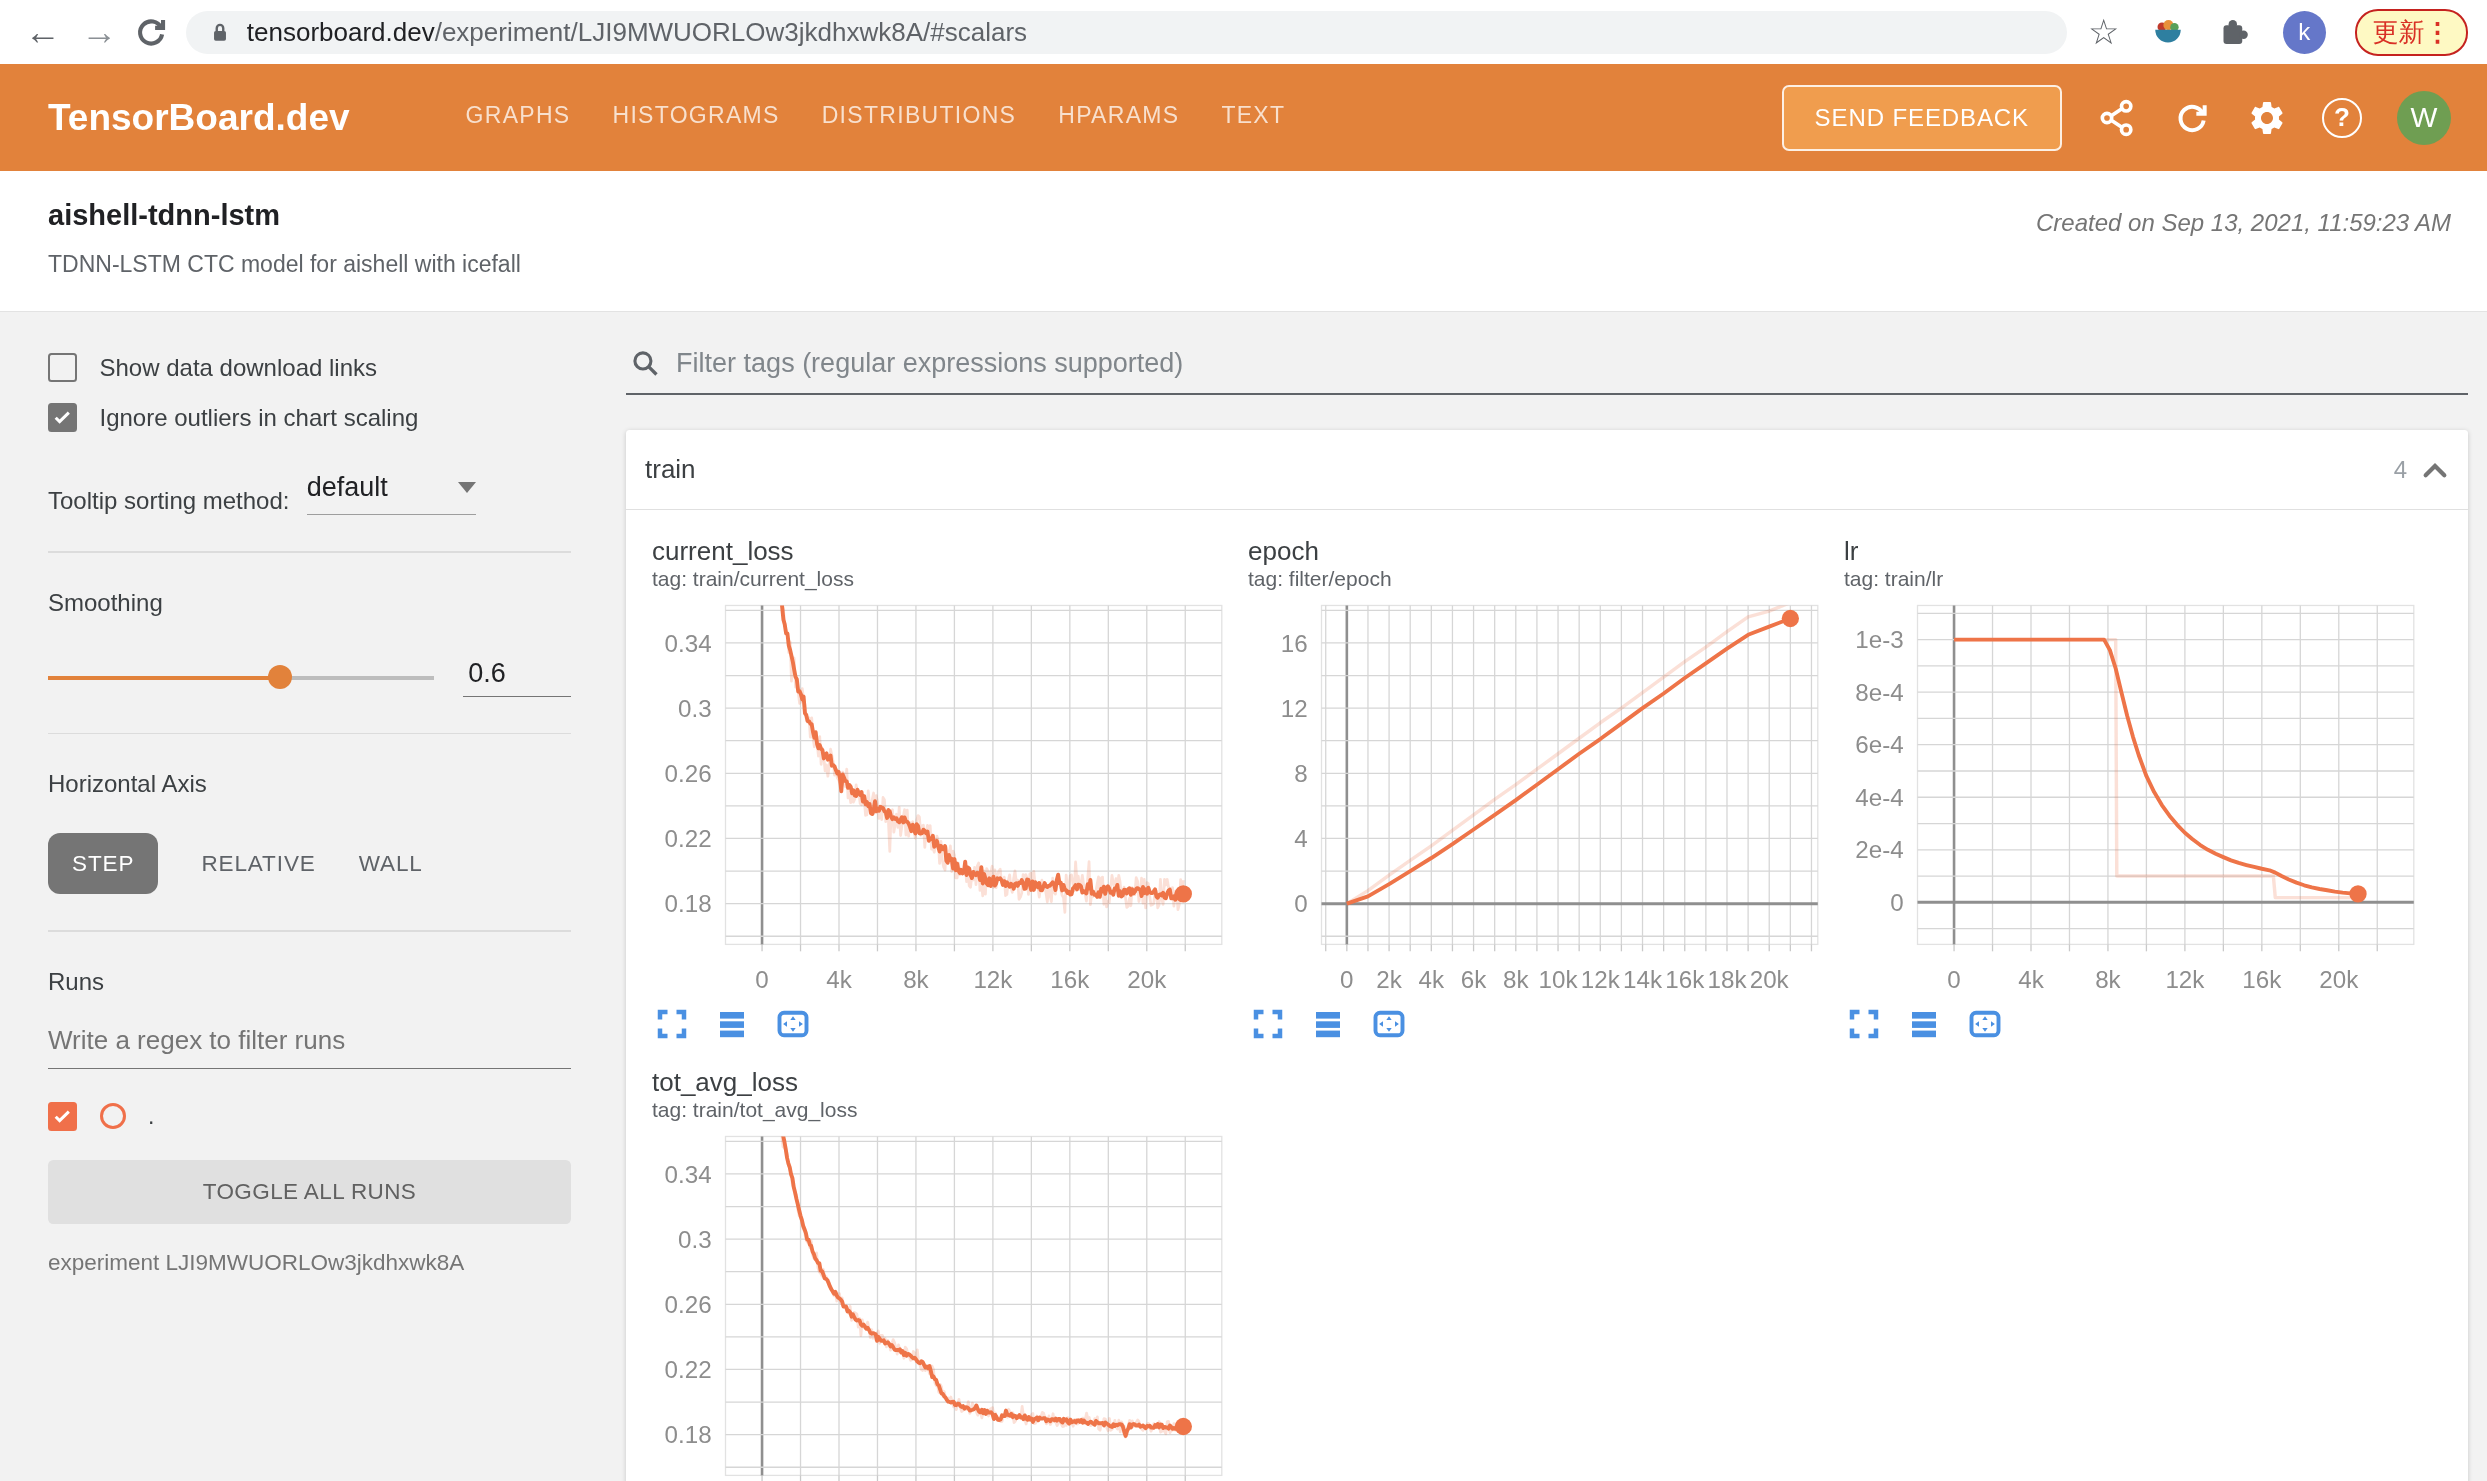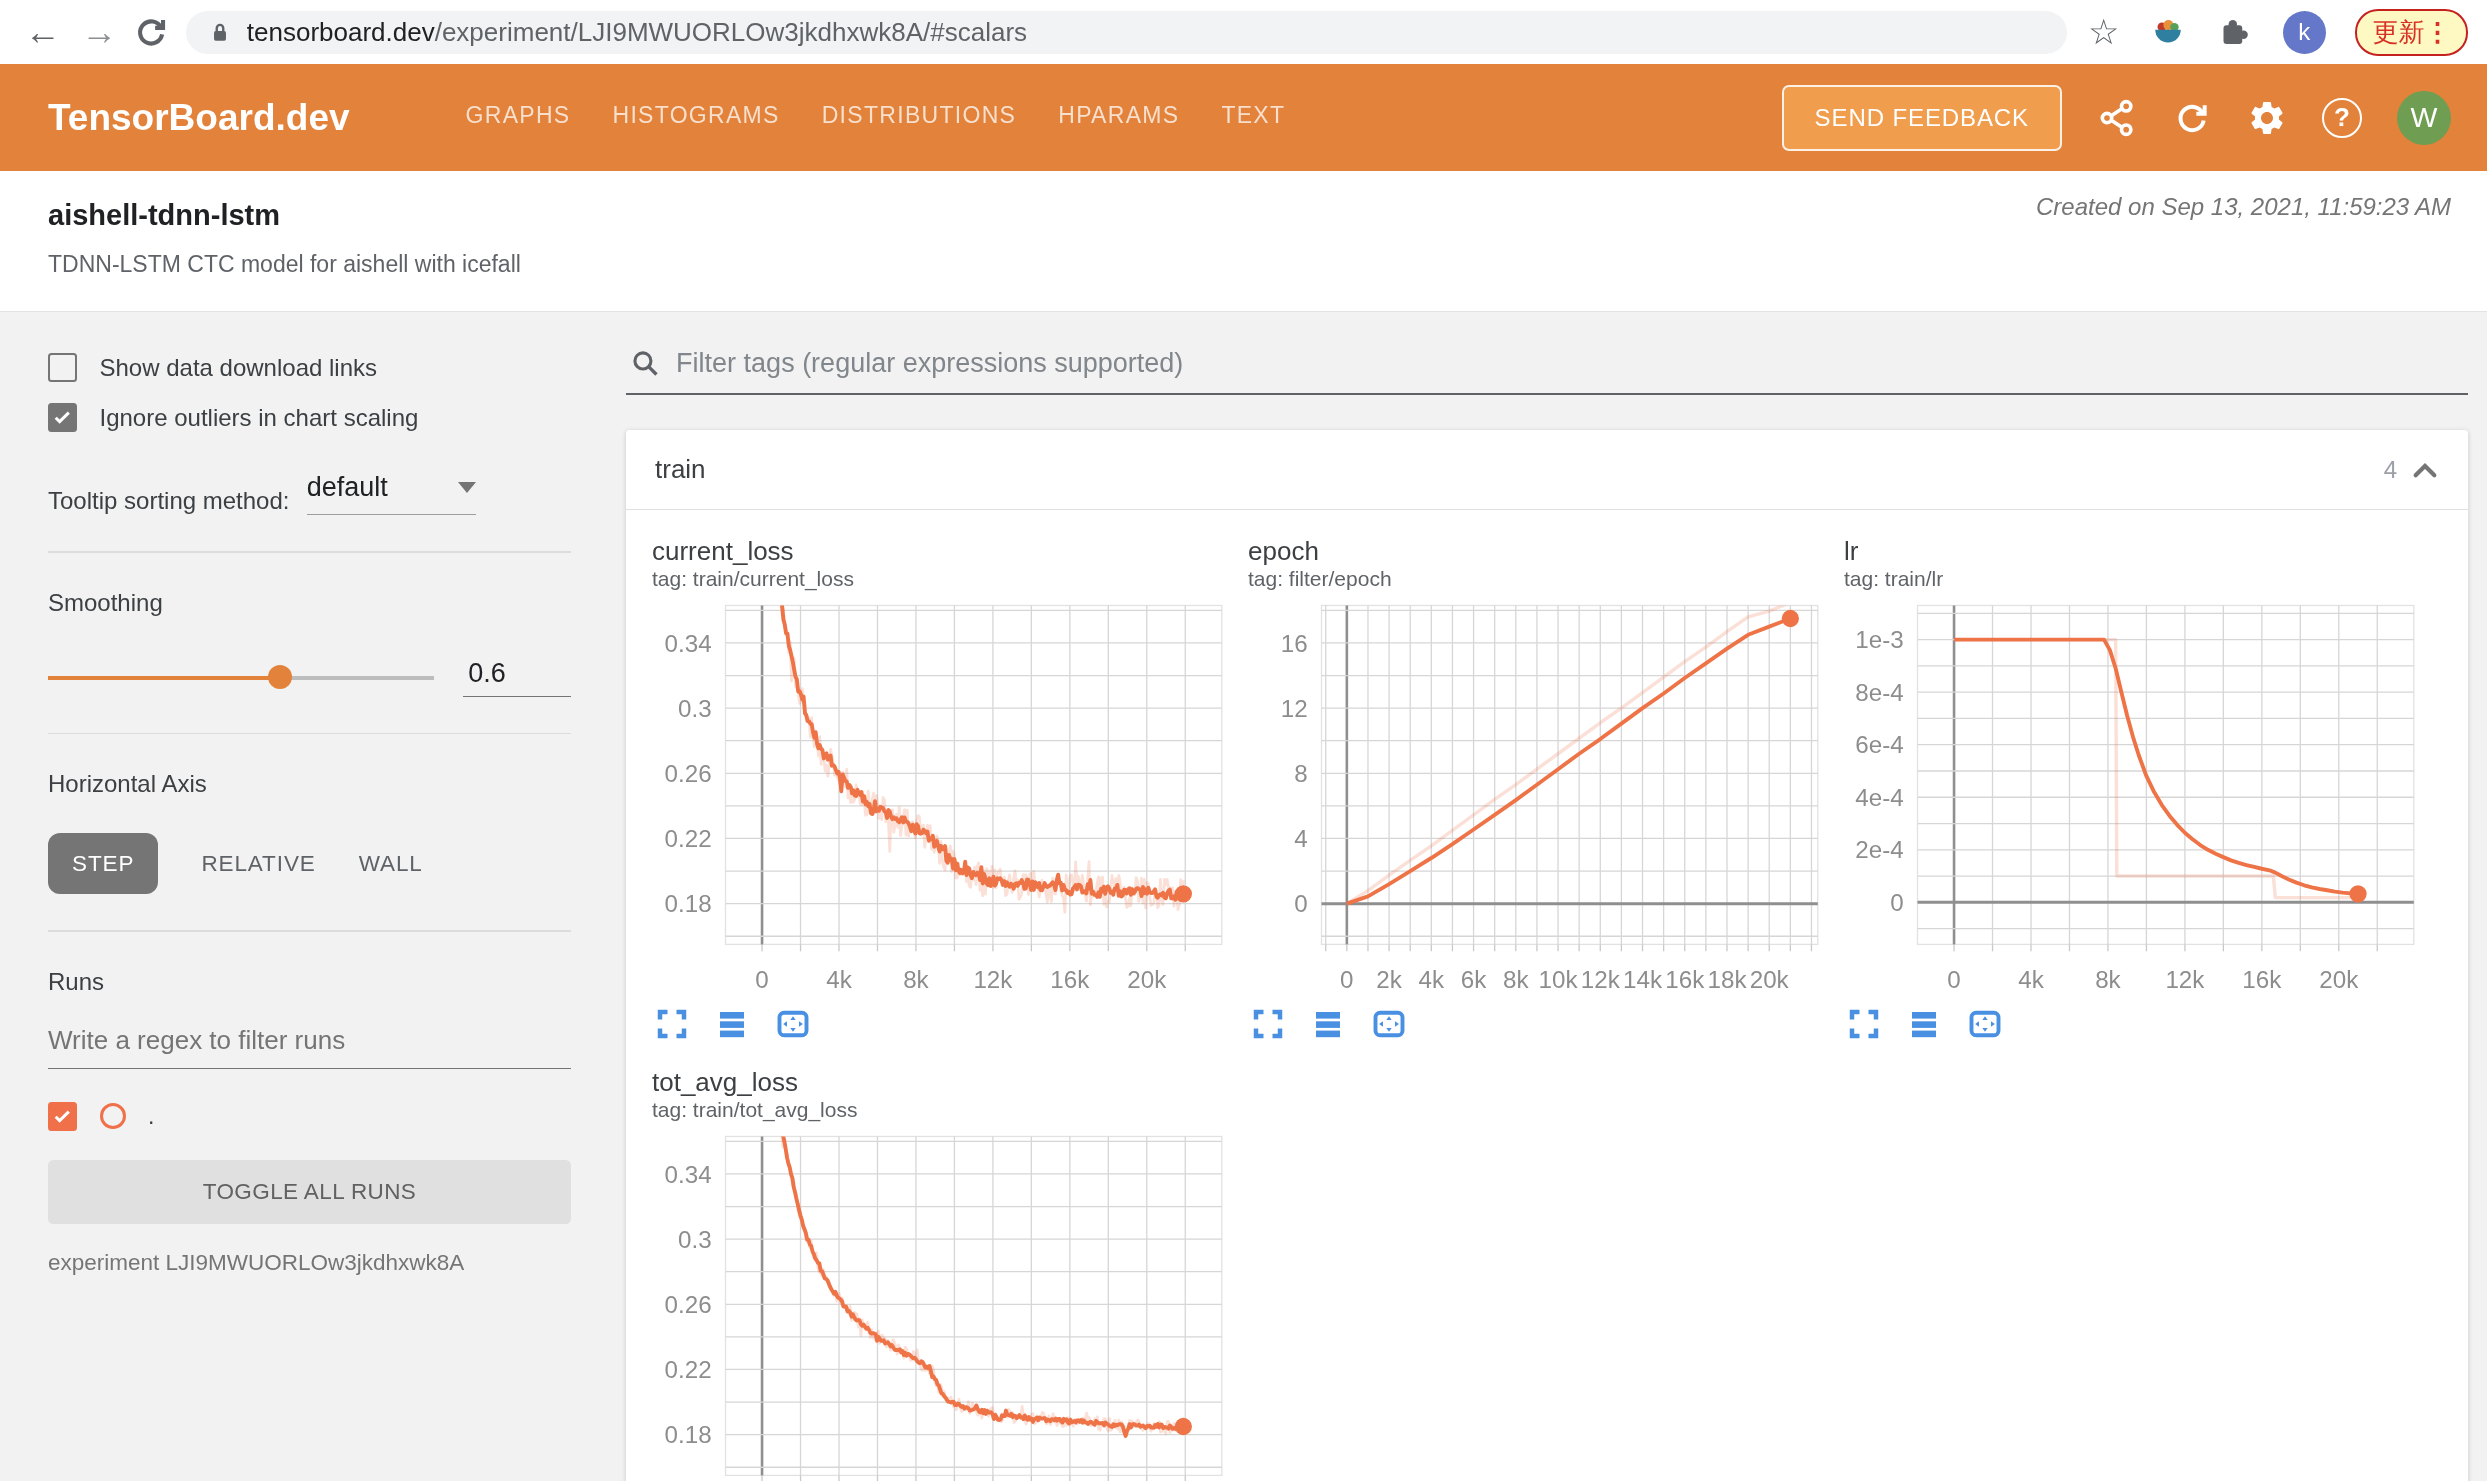--- a/index.html
+++ b/index.html
@@ -42,21 +42,21 @@
     color:#fff; font-size:26px; font-weight:bold; display:flex; align-items:center;
     justify-content:center; cursor:pointer; }
   .avatar-w { width:54px; height:54px; border-radius:50%; background:#6f9e52; color:#fff;
     font-size:28.5px; display:flex; align-items:center; justify-content:center; cursor:pointer; }
 
   
   .title-bar { background:#fff; padding:28px 48px 33px 48px; position:relative;
     border-bottom:0.9px solid #e3e3e3; }
   .exp-name { font-size:29px; font-weight:bold; color:#202124; margin-bottom:19px; }
   .exp-desc { font-size:23px; color:#5f6368; }
-  .exp-created { position:absolute; right:36px; top:22px; font-size:24px;
+  .exp-created { position:absolute; right:36px; top:38px; font-size:24px;
     font-style:italic; color:#757575; }
 
   
   .content { display:flex; align-items:flex-start; }
   .sidebar { width:619px; flex-shrink:0; padding:41px 48px 0 48px; }
   .main { flex:1; min-width:0; padding:36px 19px 0 7px; }
 
   
   .cb-row { display:flex; align-items:center; gap:22.5px; margin-bottom:21px;
     font-size:24px; color:#3c4043; cursor:pointer; }
@@ -97,21 +97,21 @@
   .exp-caption { margin-top:26px; font-size:22.5px; color:#757575; }
 
   
   .filter-row { display:flex; align-items:center; gap:15.6px;
     border-bottom:2.6px solid #5f6368; padding:0 3.5px 14px 3.5px; }
   .filter-input { flex:1; border:none; background:transparent; font-size:27px;
     color:#3c4043; font-family:inherit; outline:none; }
   .filter-input::placeholder { color:#80868b; }
   .card { margin-top:35px; background:#fff; border-radius:3.5px;
     box-shadow:0 1.7px 5.2px rgba(0,0,0,.18); min-height:1080px; }
-  .card-header { height:80px; display:flex; align-items:center; padding:0 29px;
+  .card-header { height:80px; display:flex; align-items:center; padding:0 19px;
     border-bottom:1.7px solid #e0e0e0; cursor:pointer; }
   .card-title { font-size:26px; color:#3c4043; }
   .card-right { margin-left:auto; display:flex; align-items:center; gap:14px; }
   .card-count { font-size:24px; color:#9aa0a6; }
   .charts { display:flex; flex-wrap:wrap; padding:26px 7px 8.6px 26px; }
   .chart { width:596px; margin-bottom:22.5px; }
   .chart-title { font-size:26px; color:#3c4043; line-height:1.2; }
   .chart-tag { font-size:21px; color:#5f6368; margin-bottom:10.4px; }
   .chart-actions { display:flex; gap:24px; margin-top:5.2px; padding-left:1.7px; }
   .chart-actions button { background:none; border:none; padding:0; cursor:pointer; }

